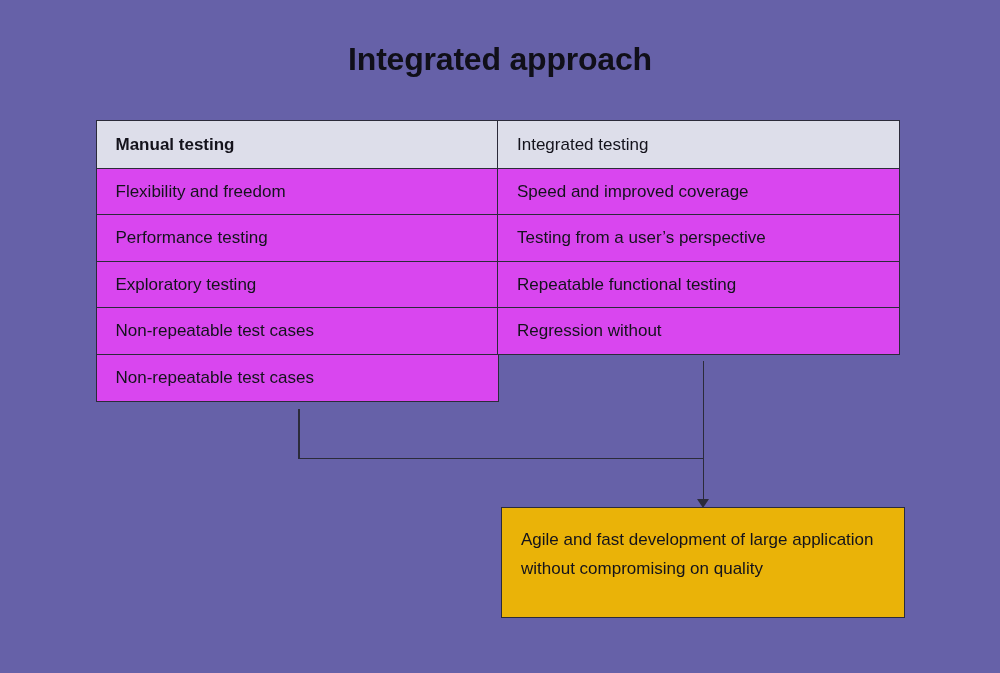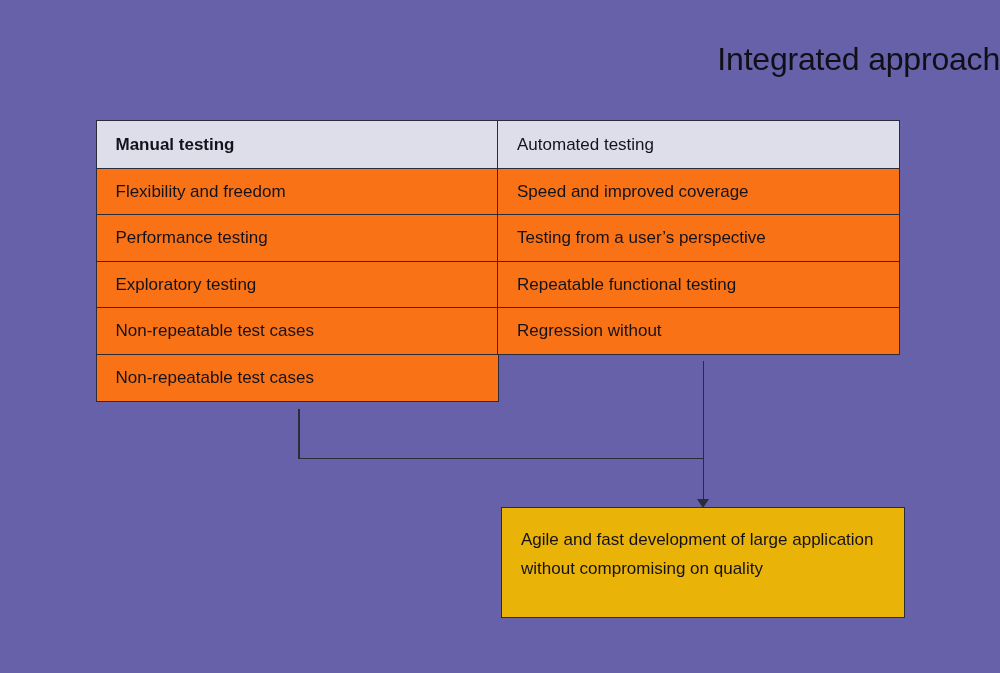--- a/index.html
+++ b/index.html
@@ -18,23 +18,23 @@
     width: 1000px;
     height: 673px;
   }
 
   
   #page-title {
     position: absolute;
     left: 0;
     top: 38px;
     width: 1000px;
-    text-align: right;
+    text-align: center;
     font-size: 32px;
-    font-weight: normal;
+    font-weight: bold;
     color: #100f18;
     letter-spacing: -0.2px;
     line-height: 42px;
   }
 
   
   #comparison-table {
     position: absolute;
     left: 97px;
     top: 120px;
@@ -44,21 +44,21 @@
     display: flex;
     width: 100%;
   }
   .cell {
     box-sizing: border-box;
     width: 403px;
     height: 48px;
     border: 1.5px solid #2b2b3a;
     margin-top: -1.5px;
     margin-left: -1.5px;
-    background: #f97316;
+    background: #d946ef;
     display: flex;
     align-items: center;
     padding: 0 0 0 19px;
     font-size: 17px;
     color: #14131c;
     line-height: 22px;
   }
   .cell.header-cell {
     background: #dddeea;
     height: 49px;
@@ -127,21 +127,21 @@
 <body>
 
 <div id="canvas">
 
   <div id="page-title">Integrated approach</div>
 
   <div id="comparison-table">
 
     <div class="table-row">
       <div class="cell header-cell bold">Manual testing</div>
-      <div class="cell header-cell">Automated testing</div>
+      <div class="cell header-cell">Integrated testing</div>
     </div>
 
     <div class="table-row">
       <div class="cell">Flexibility and freedom</div>
       <div class="cell">Speed and improved coverage</div>
     </div>
 
     <div class="table-row">
       <div class="cell">Performance testing</div>
       <div class="cell">Testing from a user’s perspective</div>

